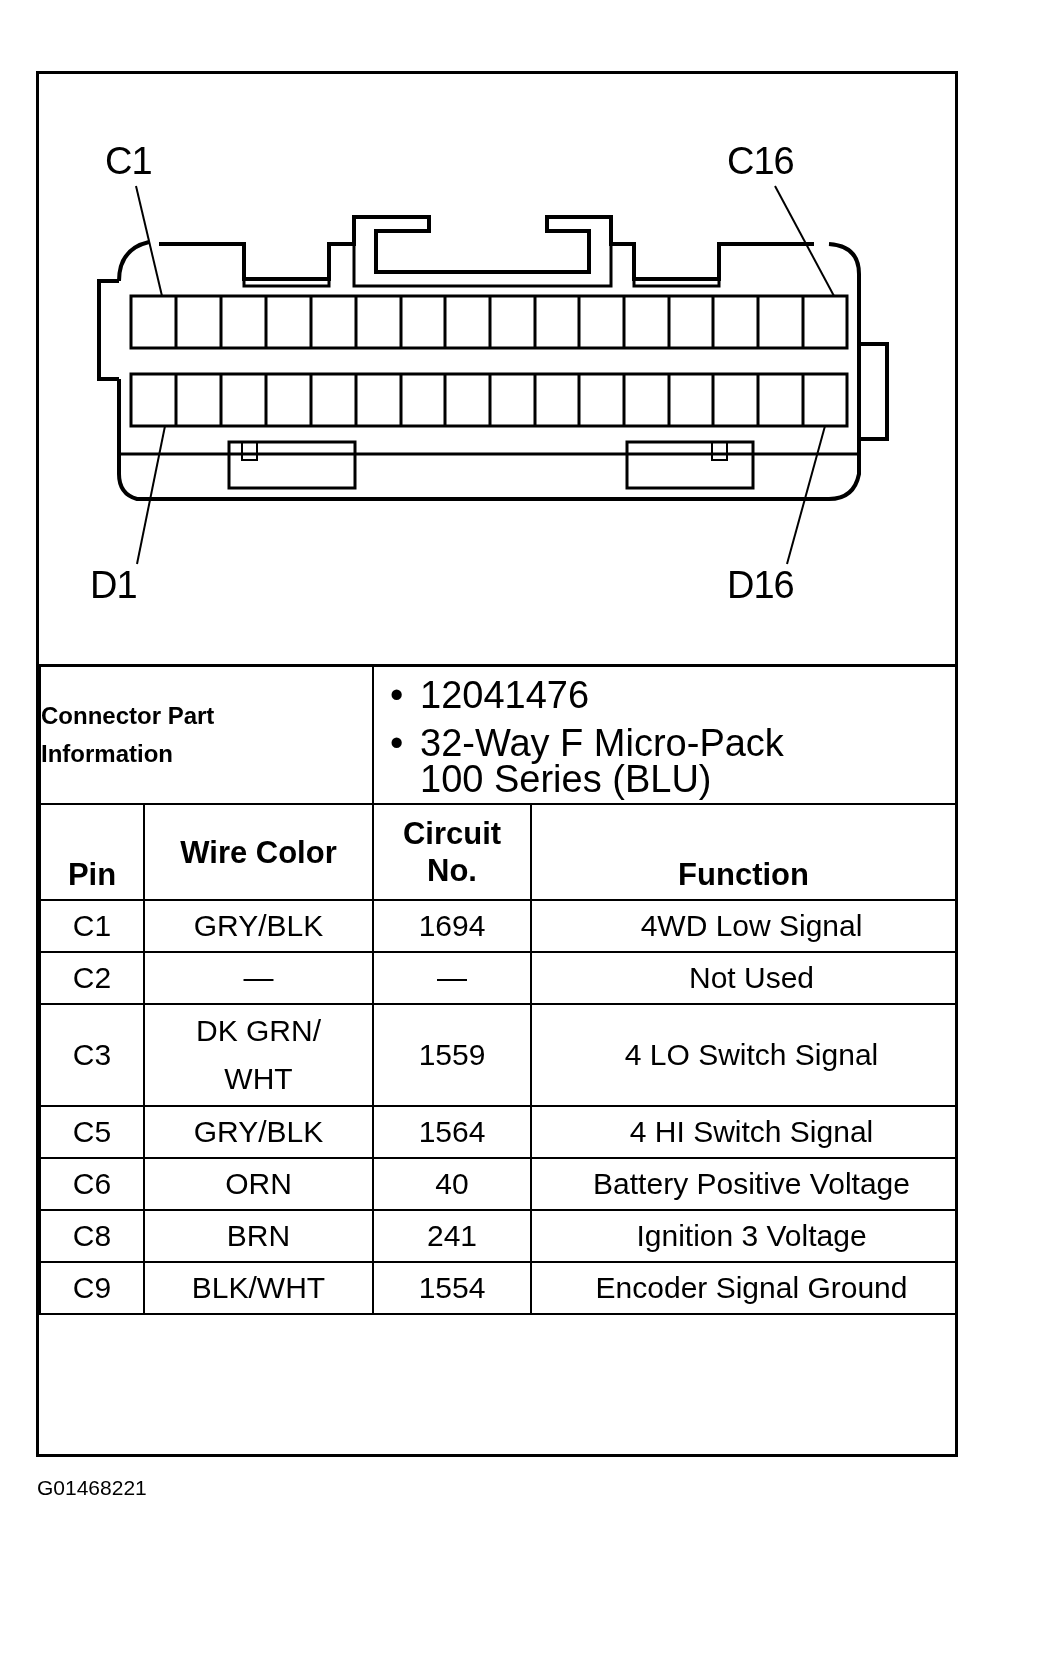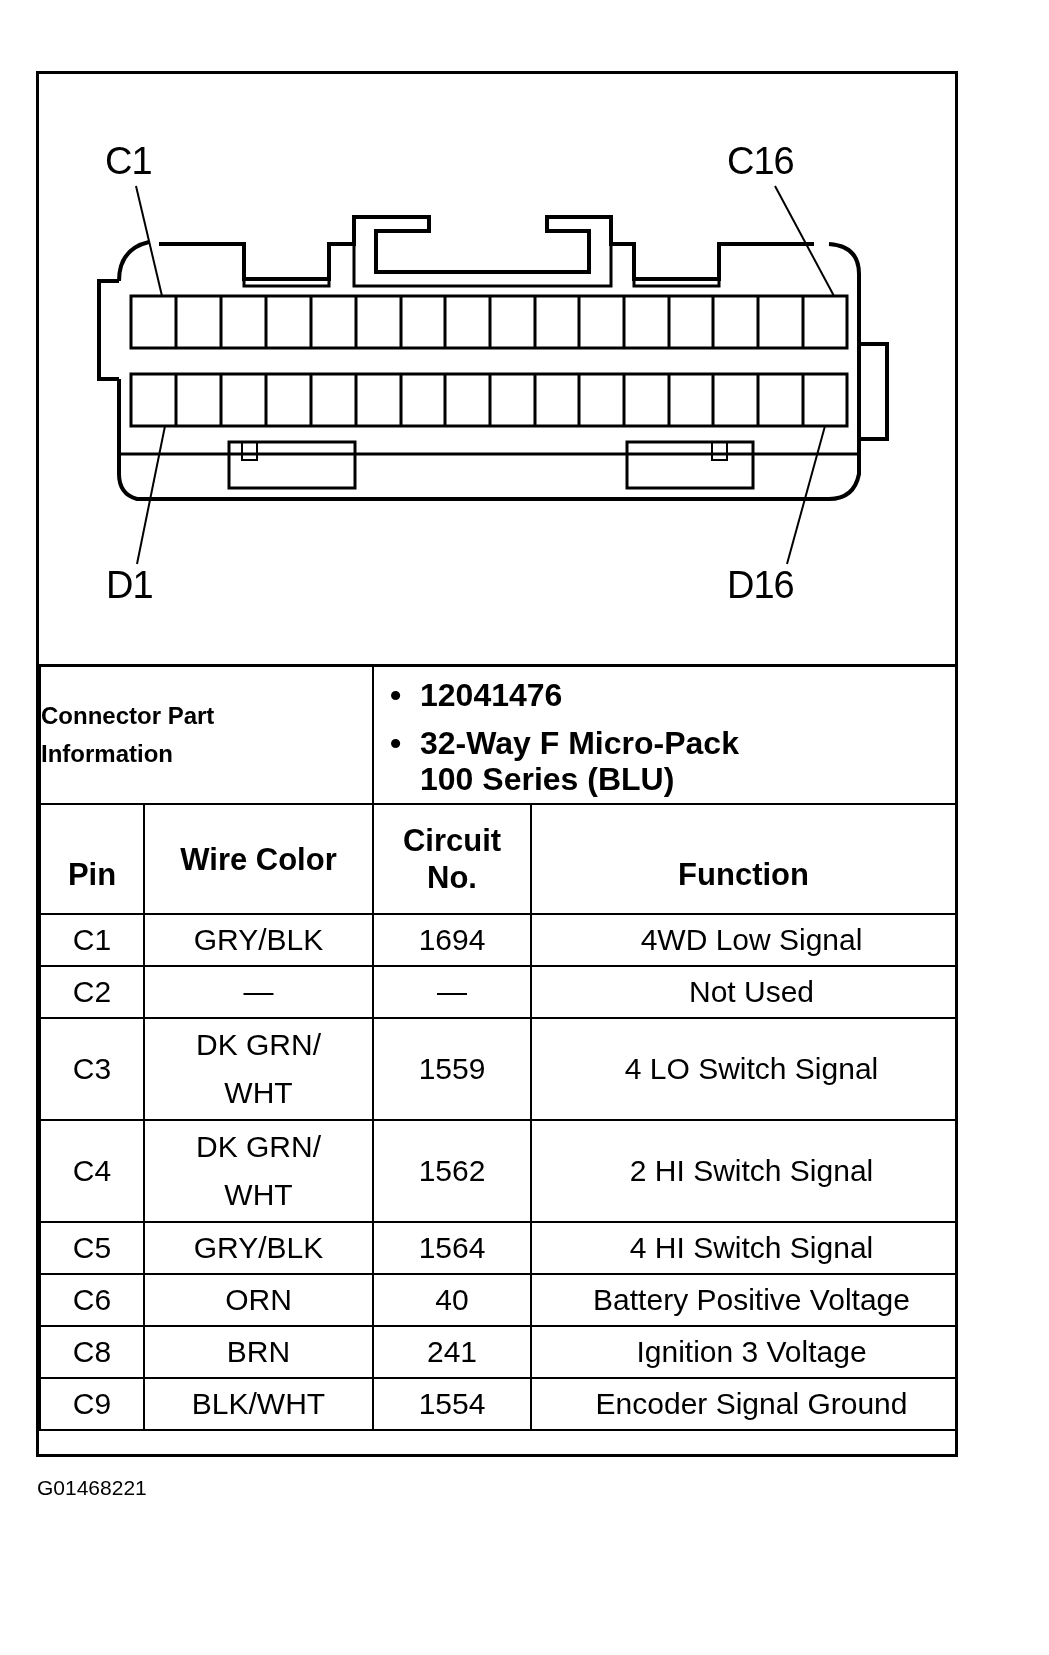--- a/index.html
+++ b/index.html
@@ -5,25 +5,25 @@
   html, body { margin: 0; padding: 0; background: #ffffff; }
   body { width: 1049px; height: 1655px; position: relative; font-family: "Liberation Sans", sans-serif; color: #000; overflow: hidden; }
   .frame { position: absolute; left: 36px; top: 71px; width: 922px; height: 1386px; border: 3px solid #000; box-sizing: border-box; }
   .diagram { position: absolute; left: 0; top: 0; width: 916px; height: 590px; }
   .diagram svg { position: absolute; left: 0; top: 0; }
   .lbl { position: absolute; font-size: 38px; font-weight: normal; letter-spacing: -1px; }
   table { position: absolute; left: 0; top: 590px; width: 916px; border-collapse: collapse; table-layout: fixed; }
   td, th { border: 2px solid #000; padding: 0; font-size: 30px; font-weight: normal; }
   table tr:first-child td { border-top: 3px solid #000; }
   .info-left { text-align: left; font-weight: bold; font-size: 24px; line-height: 38px; height: 136px; }
-  .info-right { vertical-align: top; font-weight: bold; font-size: 32px; line-height: 36px; padding: 10px 0 0 16px; }
+  .info-right { vertical-align: top; font-weight: normal; font-size: 38px; line-height: 36px; padding: 10px 0 0 16px; }
   .info-right .b { display: block; }
   .info-right .bullet { display: inline-block; width: 30px; }
   .info-right .cont { padding-left: 30px; }
-  .hdr th { font-weight: bold; height: 88px; vertical-align: bottom; padding-bottom: 20px; font-size: 31px; line-height: 37px; }
+  .hdr th { font-weight: bold; height: 88px; vertical-align: bottom; padding-bottom: 6px; font-size: 31px; line-height: 37px; }
   .hdr th.mid { vertical-align: middle; padding-bottom: 0; }
   td.c { text-align: center; }
   td.f { text-align: center; padding-left: 16px; }
   tr.r1 td { height: 50px; }
   tr.r2 td { height: 100px; line-height: 48px; }
   .note { position: absolute; left: 37px; top: 1476px; font-size: 21px; letter-spacing: 0px; text-align: center; }
 </style>
 </head>
 <body>
 
@@ -58,21 +58,21 @@
         <path d="M137 300V352 M182 300V352 M227 300V352 M272 300V352 M317 300V352 M362 300V352 M406 300V352 M451 300V352 M496 300V352 M540 300V352 M585 300V352 M630 300V352 M674 300V352 M719 300V352 M764 300V352"></path>
       </g>
 
       <path d="M97 112 L123 222" stroke-width="2"></path>
       <path d="M736 112 L795 222" stroke-width="2"></path>
       <path d="M126 352 L98 490" stroke-width="2"></path>
       <path d="M786 352 L748 490" stroke-width="2"></path>
     </svg>
     <div class="lbl" style="left:66px; top:66px;">C1</div>
     <div class="lbl" style="left:688px; top:66px;">C16</div>
-    <div class="lbl" style="left:67px; top:490px;">D1</div>
+    <div class="lbl" style="left:51px; top:490px;">D1</div>
     <div class="lbl" style="left:688px; top:490px;">D16</div>
   </div>
 
   <table>
     <colgroup>
       <col style="width:104px">
         <col style="width:229px">
         <col style="width:158px">
         <col style="width:425px">
     </colgroup>
@@ -108,26 +108,20 @@
       <td class="c">—</td>
       <td class="c">—</td>
       <td class="f">Not Used</td>
     </tr>
     <tr class="r2">
       <td class="c">C3</td>
       <td class="c"><span>DK GRN/</span><br><span>WHT</span></td>
       <td class="c">1559</td>
       <td class="f">4 LO Switch Signal</td>
     </tr>
-    <tr class="r2">
-      <td class="c">C4</td>
-      <td class="c"><span>DK GRN/</span><br><span>WHT</span></td>
-      <td class="c">1562</td>
-      <td class="f">2 HI Switch Signal</td>
-    </tr>
     <tr class="r1">
       <td class="c">C5</td>
       <td class="c">GRY/BLK</td>
       <td class="c">1564</td>
       <td class="f">4 HI Switch Signal</td>
     </tr>
     <tr class="r1">
       <td class="c">C6</td>
       <td class="c">ORN</td>
       <td class="c">40</td>

